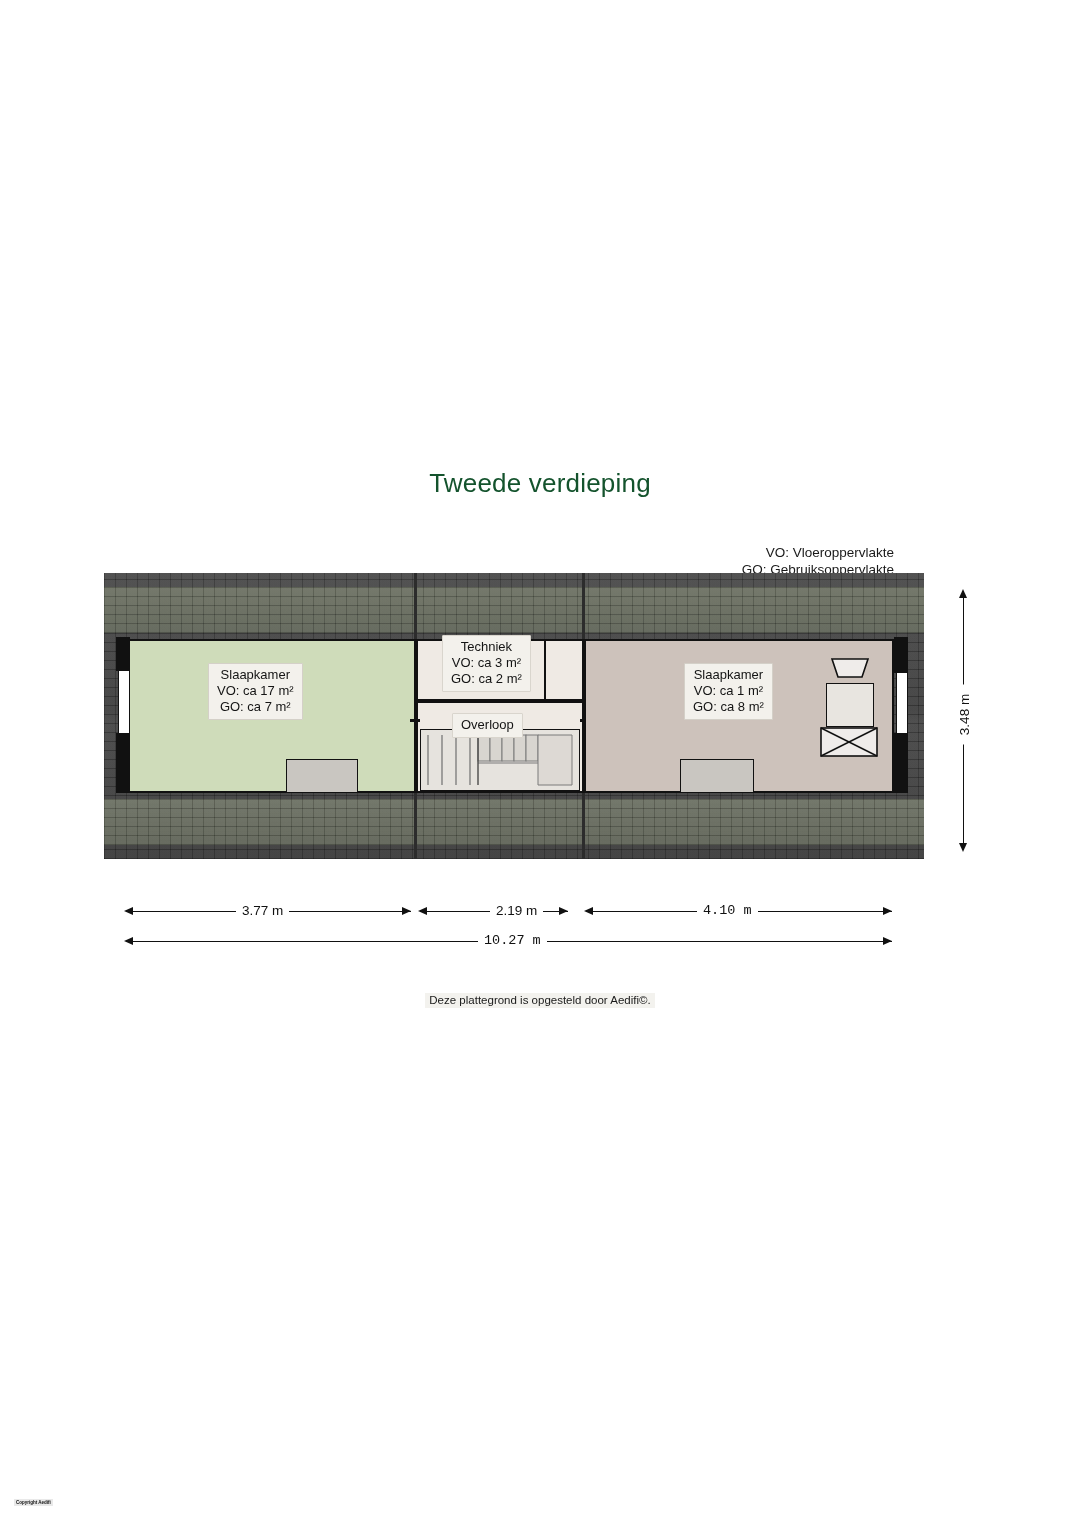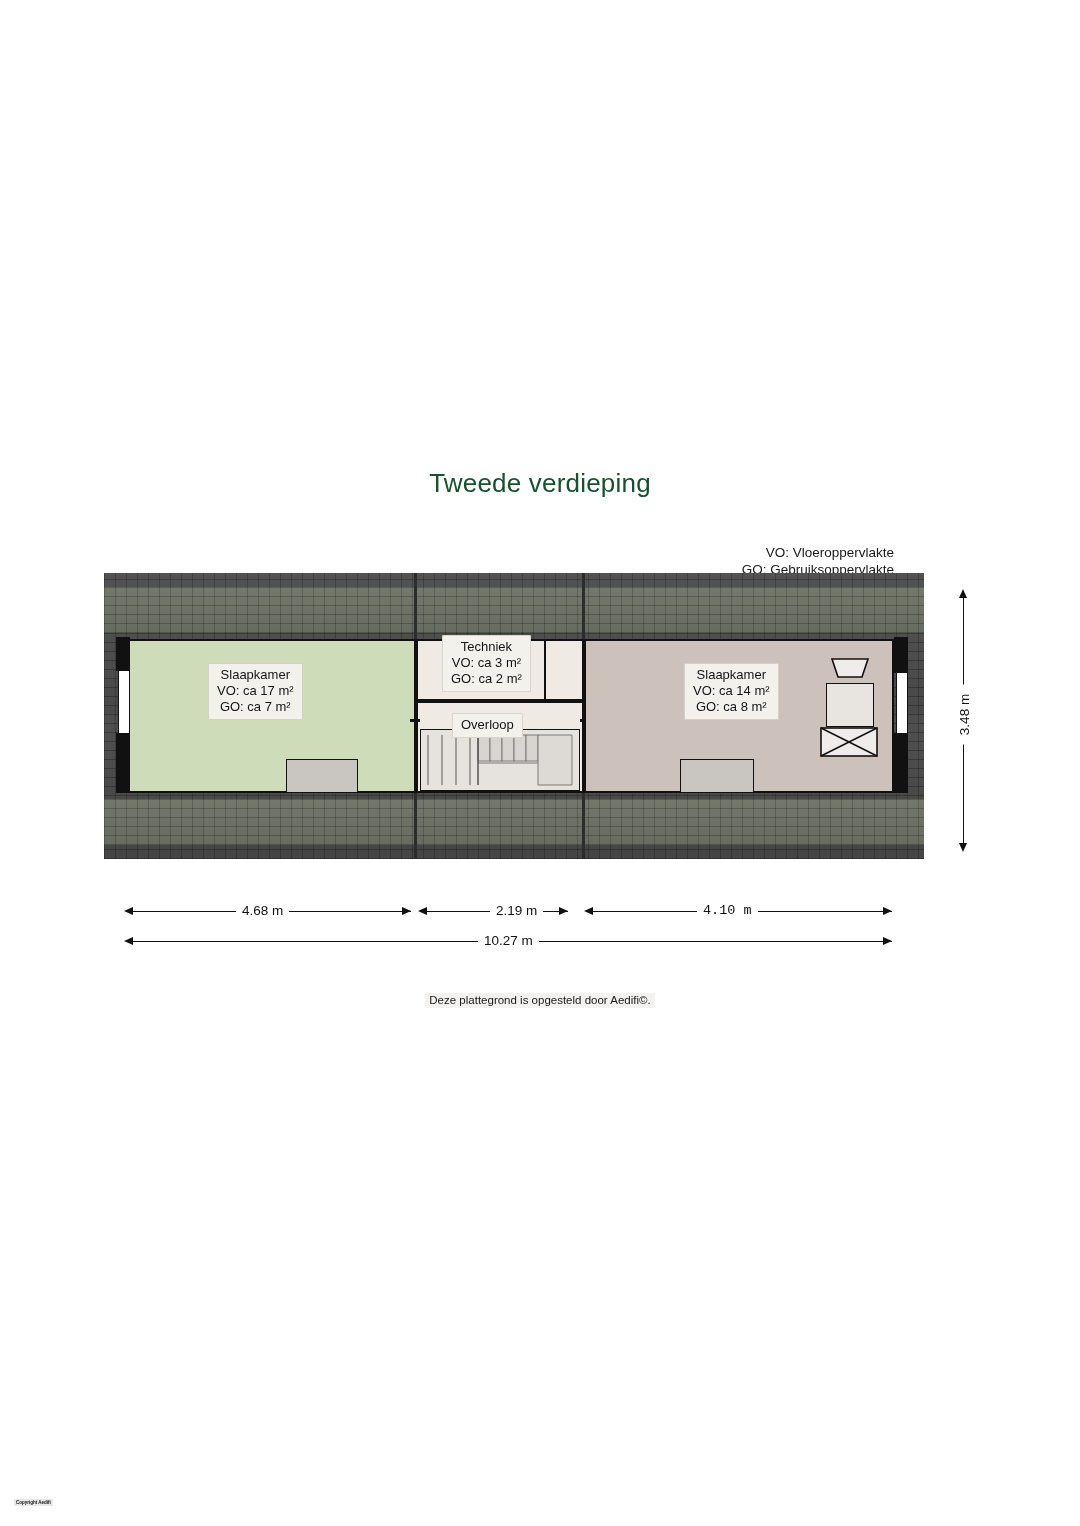--- a/index.html
+++ b/index.html
@@ -343,52 +343,52 @@
     <div>VO: ca 3 m²</div>
     <div>GO: ca 2 m²</div>
   </div>
 
   <div class="room-label plain" style="left:348px; top:140px;">
     <div>Overloop</div>
   </div>
 
   <div class="room-label" style="left:580px; top:90px;">
     <div>Slaapkamer</div>
-    <div>VO: ca 14 m²</div>
+    <div>VO: ca 1 m²</div>
     <div>GO: ca 8 m²</div>
   </div>
 </div>
 
 <div>
   <div class="dim-line" style="position:absolute; left:963px; top:592px; width:1px; height:254px;"></div>
   <div class="arrow up" style="position:absolute; left:959px; top:589px;"></div>
   <div class="arrow down" style="position:absolute; left:959px; top:843px;"></div>
   <div class="vdim-label" style="left:934px; top:705px; width:60px; text-align:center;">3.48 m</div>
 </div>
 
 <div>
 
   <div class="dim-line" style="position:absolute; left:126px; top:911px; width:285px; height:1px;"></div>
   <div class="arrow left" style="position:absolute; left:124px; top:907px;"></div>
   <div class="arrow right" style="position:absolute; left:402px; top:907px;"></div>
-  <div class="dim-label" style="left:236px; top:903px;">4.68 m</div>
+  <div class="dim-label" style="left:236px; top:903px;">3.77 m</div>
 
   <div class="dim-line" style="position:absolute; left:420px; top:911px; width:148px; height:1px;"></div>
   <div class="arrow left" style="position:absolute; left:418px; top:907px;"></div>
   <div class="arrow right" style="position:absolute; left:559px; top:907px;"></div>
   <div class="dim-label" style="left:490px; top:903px;">2.19 m</div>
 
   <div class="dim-line" style="position:absolute; left:586px; top:911px; width:306px; height:1px;"></div>
   <div class="arrow left" style="position:absolute; left:584px; top:907px;"></div>
   <div class="arrow right" style="position:absolute; left:883px; top:907px;"></div>
   <div class="dim-label" style="left:697px; top:903px;font-family:Liberation Mono, monospace;">4.10 m</div>
 
   <div class="dim-line" style="position:absolute; left:126px; top:941px; width:766px; height:1px;"></div>
   <div class="arrow left" style="position:absolute; left:124px; top:937px;"></div>
   <div class="arrow right" style="position:absolute; left:883px; top:937px;"></div>
-  <div class="dim-label" style="left:478px; top:933px;">10.27 m</div>
+  <div class="dim-label" style="left:478px; top:933px;font-family:Liberation Mono, monospace;">10.27 m</div>
 </div>
 
 <div class="footer">
   <div class="line1">Deze plattegrond is opgesteld door Aedifi©.</div>
 </div>
 
 <div class="copyright">Copyright Aedifi</div>
 
 </body></html>

